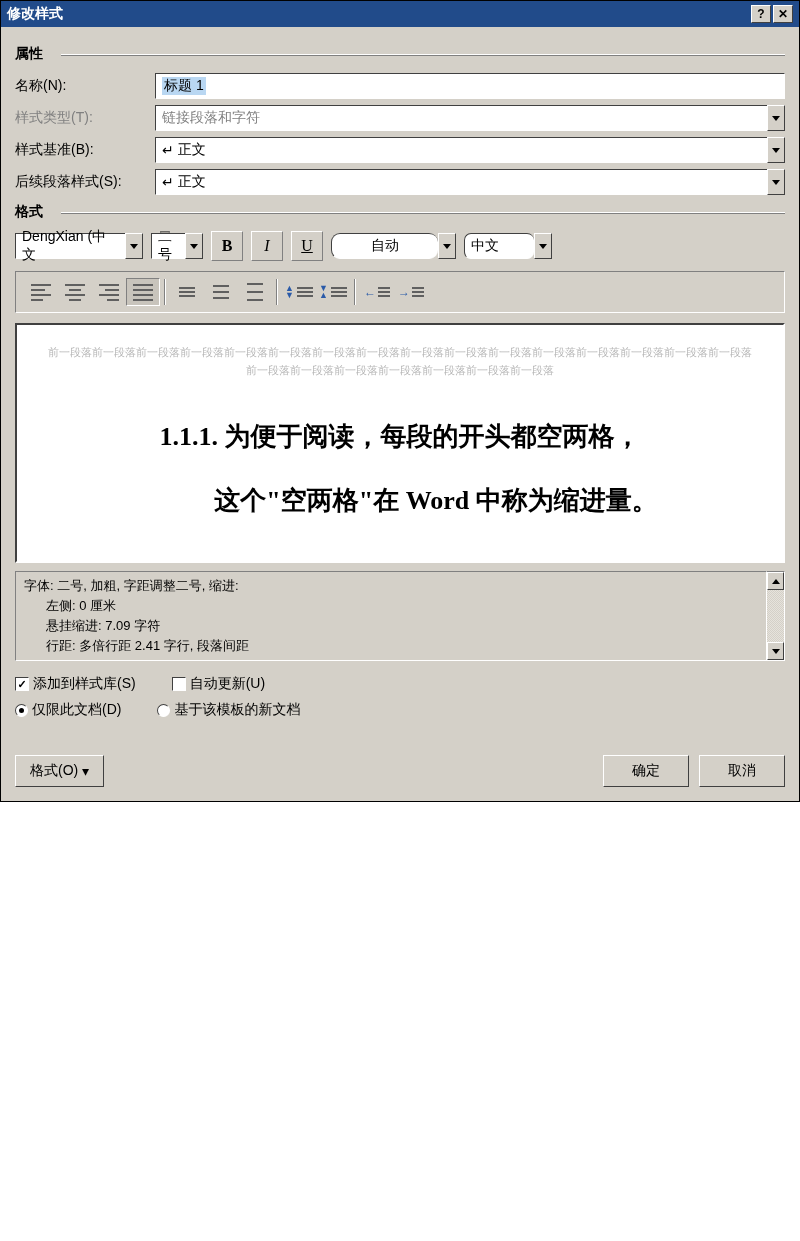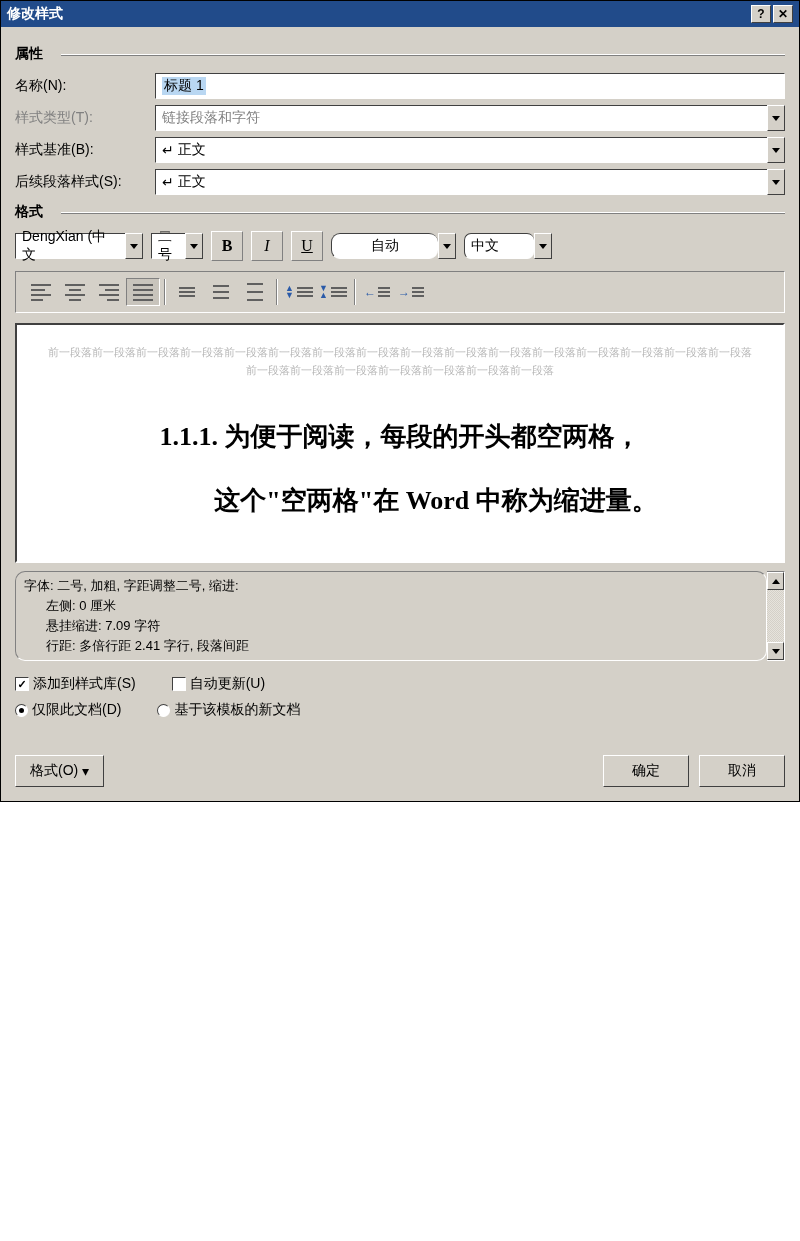--- a/index.html
+++ b/index.html
@@ -130,21 +130,21 @@
     text-align: center;
   }
   .preview .gray { color:#b8b8b8; font-size:11px; line-height:18px; word-break:break-all; }
   .preview .main { margin-top:26px; font-size:26px; font-weight:bold; line-height:64px; }
   
   .desc-wrap { display:flex; margin-top:8px; }
   .desc {
     flex:1;
     border-top:1px solid #808080; border-left:1px solid #808080;
     border-right:1px solid #fff; border-bottom:1px solid #fff;
-    background:#d4d0c8; padding:4px 8px; font-size:13px; line-height:20px; height:90px; overflow:hidden;border-radius:10px;
+    background:#d4d0c8; padding:4px 8px; font-size:13px; line-height:20px; height:90px; overflow:hidden;
   }
   .scrollbar { width:18px; background:#d4d0c8; border-top:1px solid #808080; border-right:1px solid #fff; border-bottom:1px solid #fff; display:flex; flex-direction:column; }
   .sb-btn { height:18px; background:#d4d0c8; border-top:1px solid #fff; border-left:1px solid #fff; border-right:1px solid #404040; border-bottom:1px solid #404040; display:flex; align-items:center; justify-content:center; cursor:pointer;}
   .sb-track { flex:1; background:repeating-conic-gradient(#d4d0c8 0 25%, #e6e3dc 0 50%) 0 0/2px 2px; }
   .tri-u{width:0;height:0;border-left:4px solid transparent;border-right:4px solid transparent;border-bottom:5px solid #000;}
   .tri-d{width:0;height:0;border-left:4px solid transparent;border-right:4px solid transparent;border-top:5px solid #000;}
   
   .opts { margin-top:14px; font-size:14px; }
   .opts .orow { display:flex; align-items:center; gap:36px; margin:8px 0; }
   .cb { width:14px; height:14px; background:#fff; border-top:1px solid #404040; border-left:1px solid #404040; border-right:1px solid #fff; border-bottom:1px solid #fff; display:inline-flex; align-items:center; justify-content:center; font-size:11px; font-weight:bold; margin-right:4px; vertical-align:middle;}

